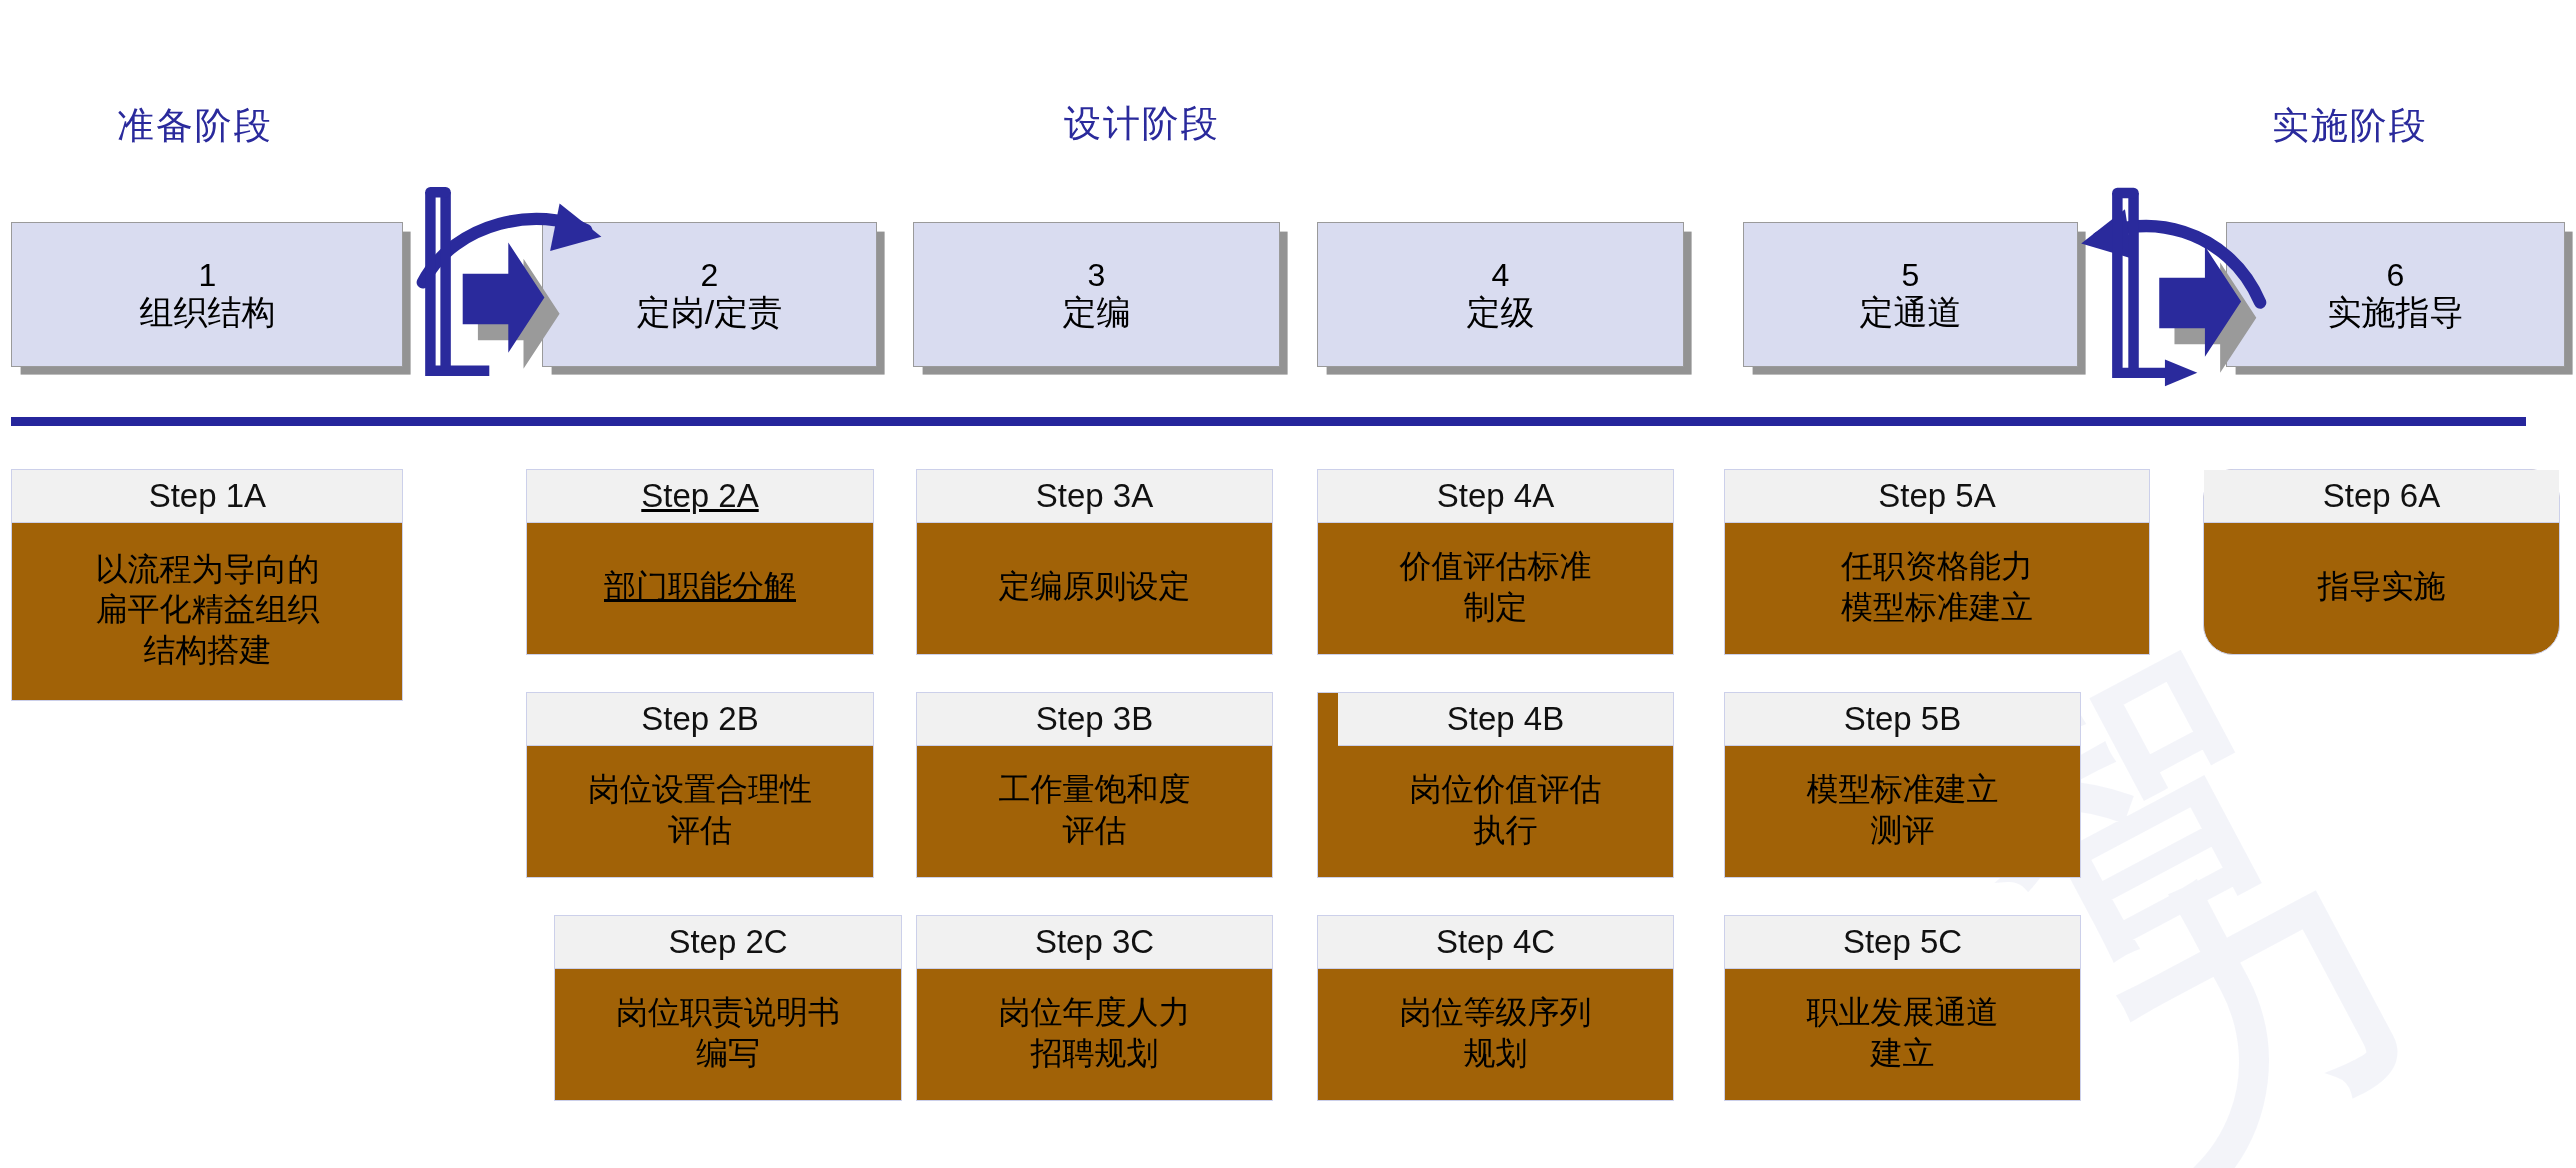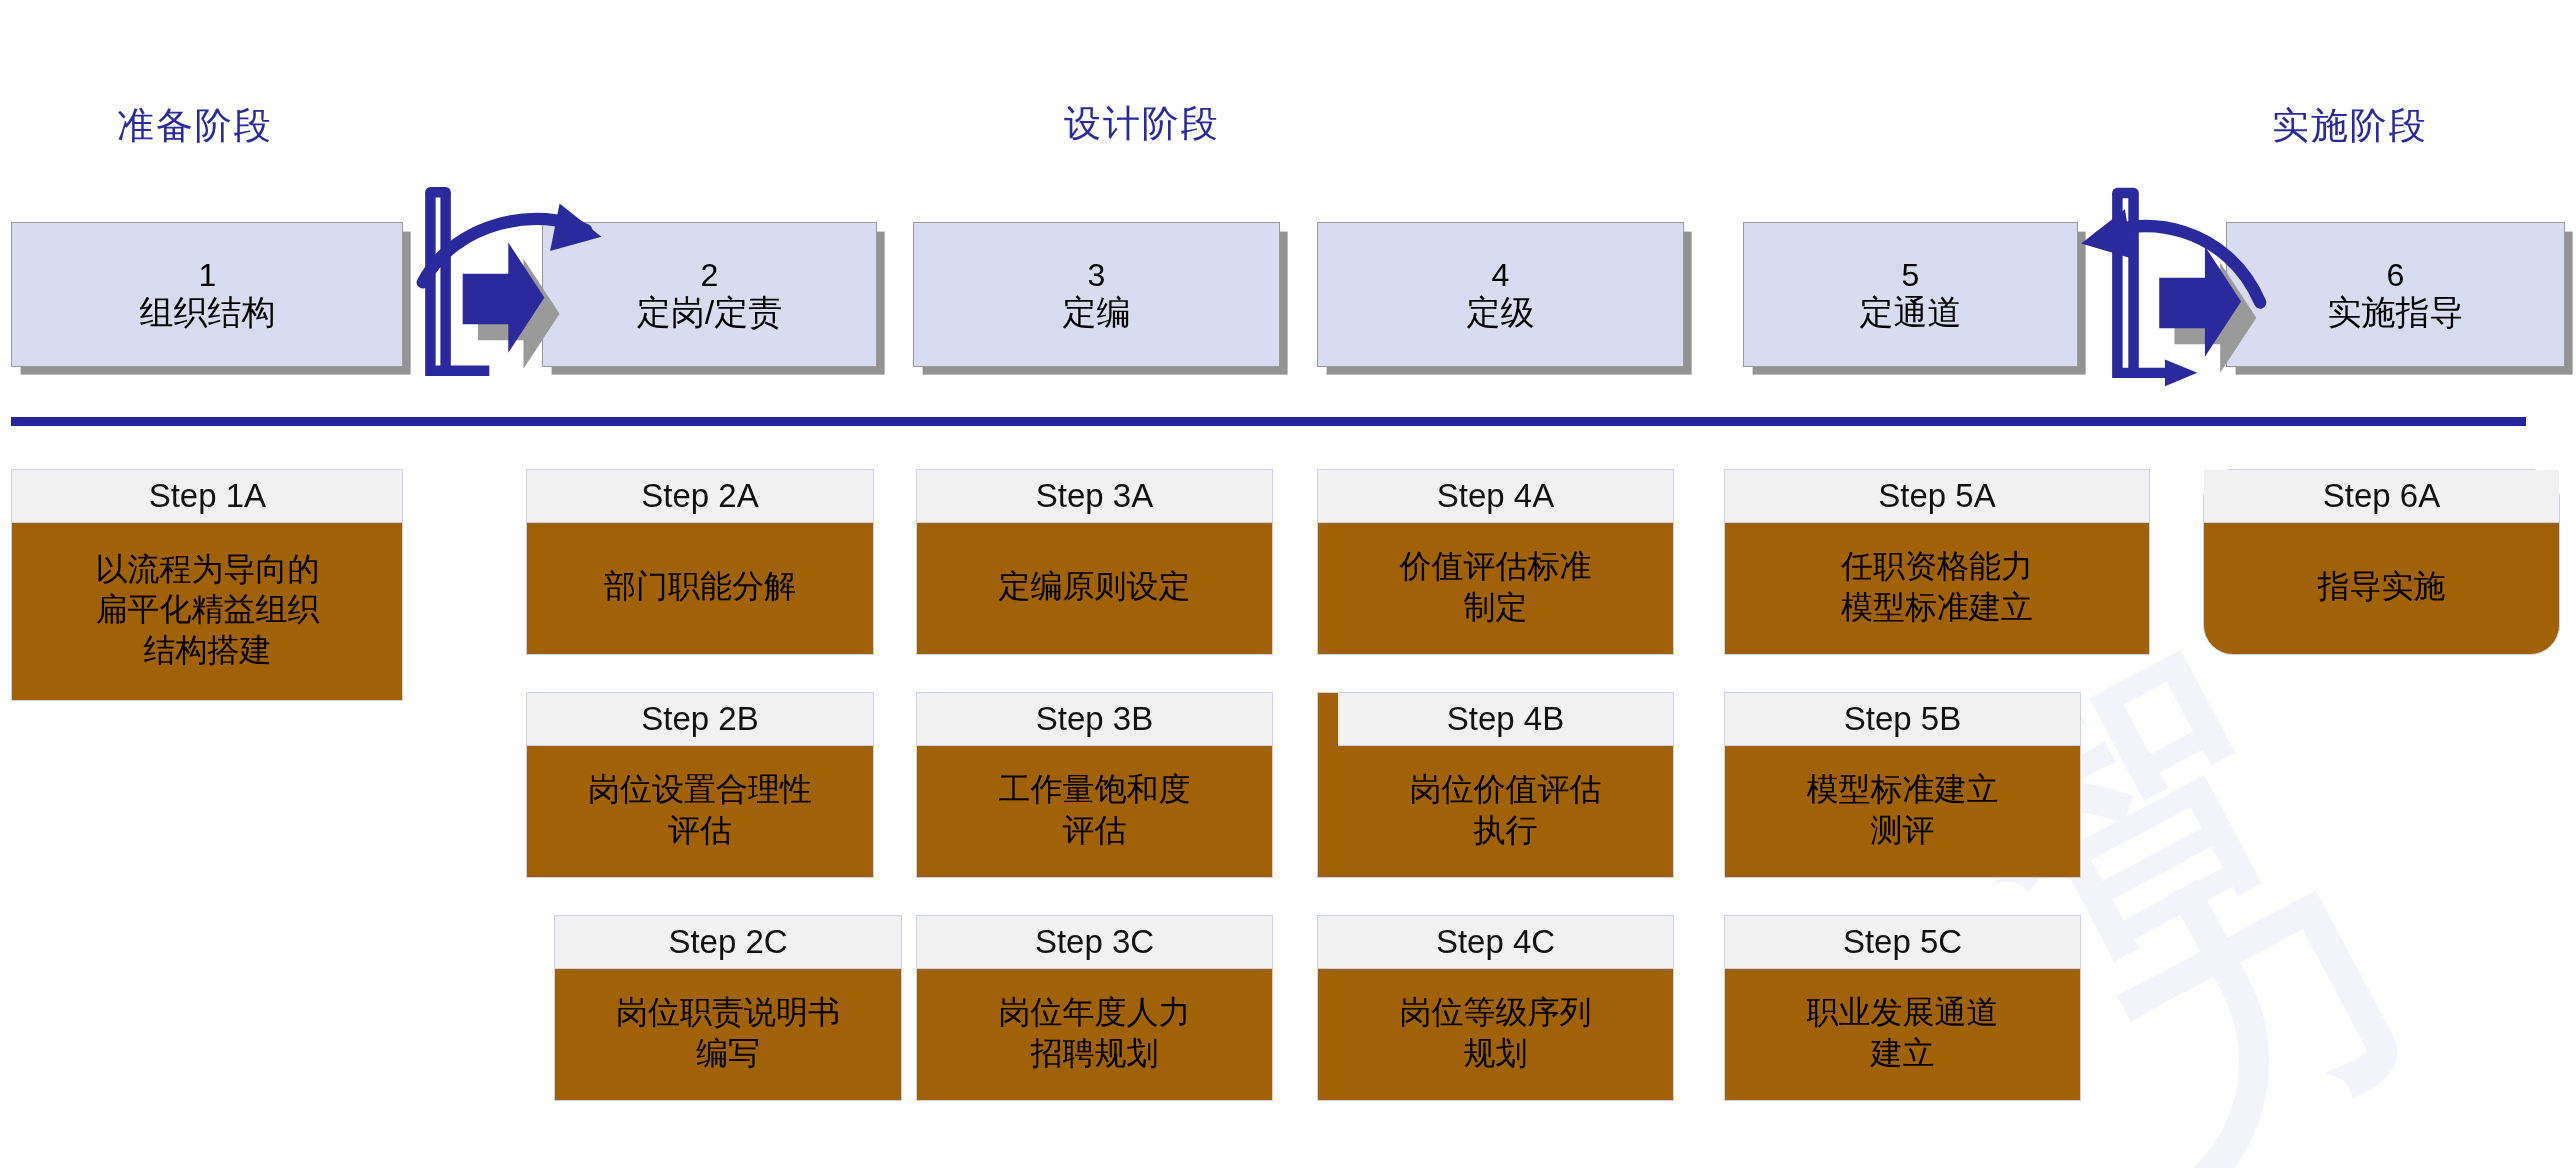--- a/index.html
+++ b/index.html
@@ -196,21 +196,21 @@
 
   <div class="divider" style="left:11.4px;top:417px;width:2515px;height:8.6px;"></div>
 
   <div class="step-card" style="left:11.4px;top:469px;width:392px;height:232px;">
     <div class="step-head">Step 1A</div>
     <div class="step-body" style="height:173px;">以流程为导向的
 扁平化精益组织
 结构搭建</div>
   </div>
 
-  <div class="step-card" style="left:526px;top:469px;width:348px;height:186px;">
+  <div class="step-card" style="left:526px;top:469px;width:348px;height:186px;text-decoration:underline;">
     <div class="step-head">Step 2A</div>
     <div class="step-body" style="height:127px;">部门职能分解</div>
   </div>
   <div class="step-card" style="left:526px;top:692px;width:348px;height:186px;">
     <div class="step-head">Step 2B</div>
     <div class="step-body" style="height:127px;">岗位设置合理性
 评估</div>
   </div>
   <div class="step-card" style="left:554px;top:915px;width:348px;height:186px;">
     <div class="step-head">Step 2C</div>

